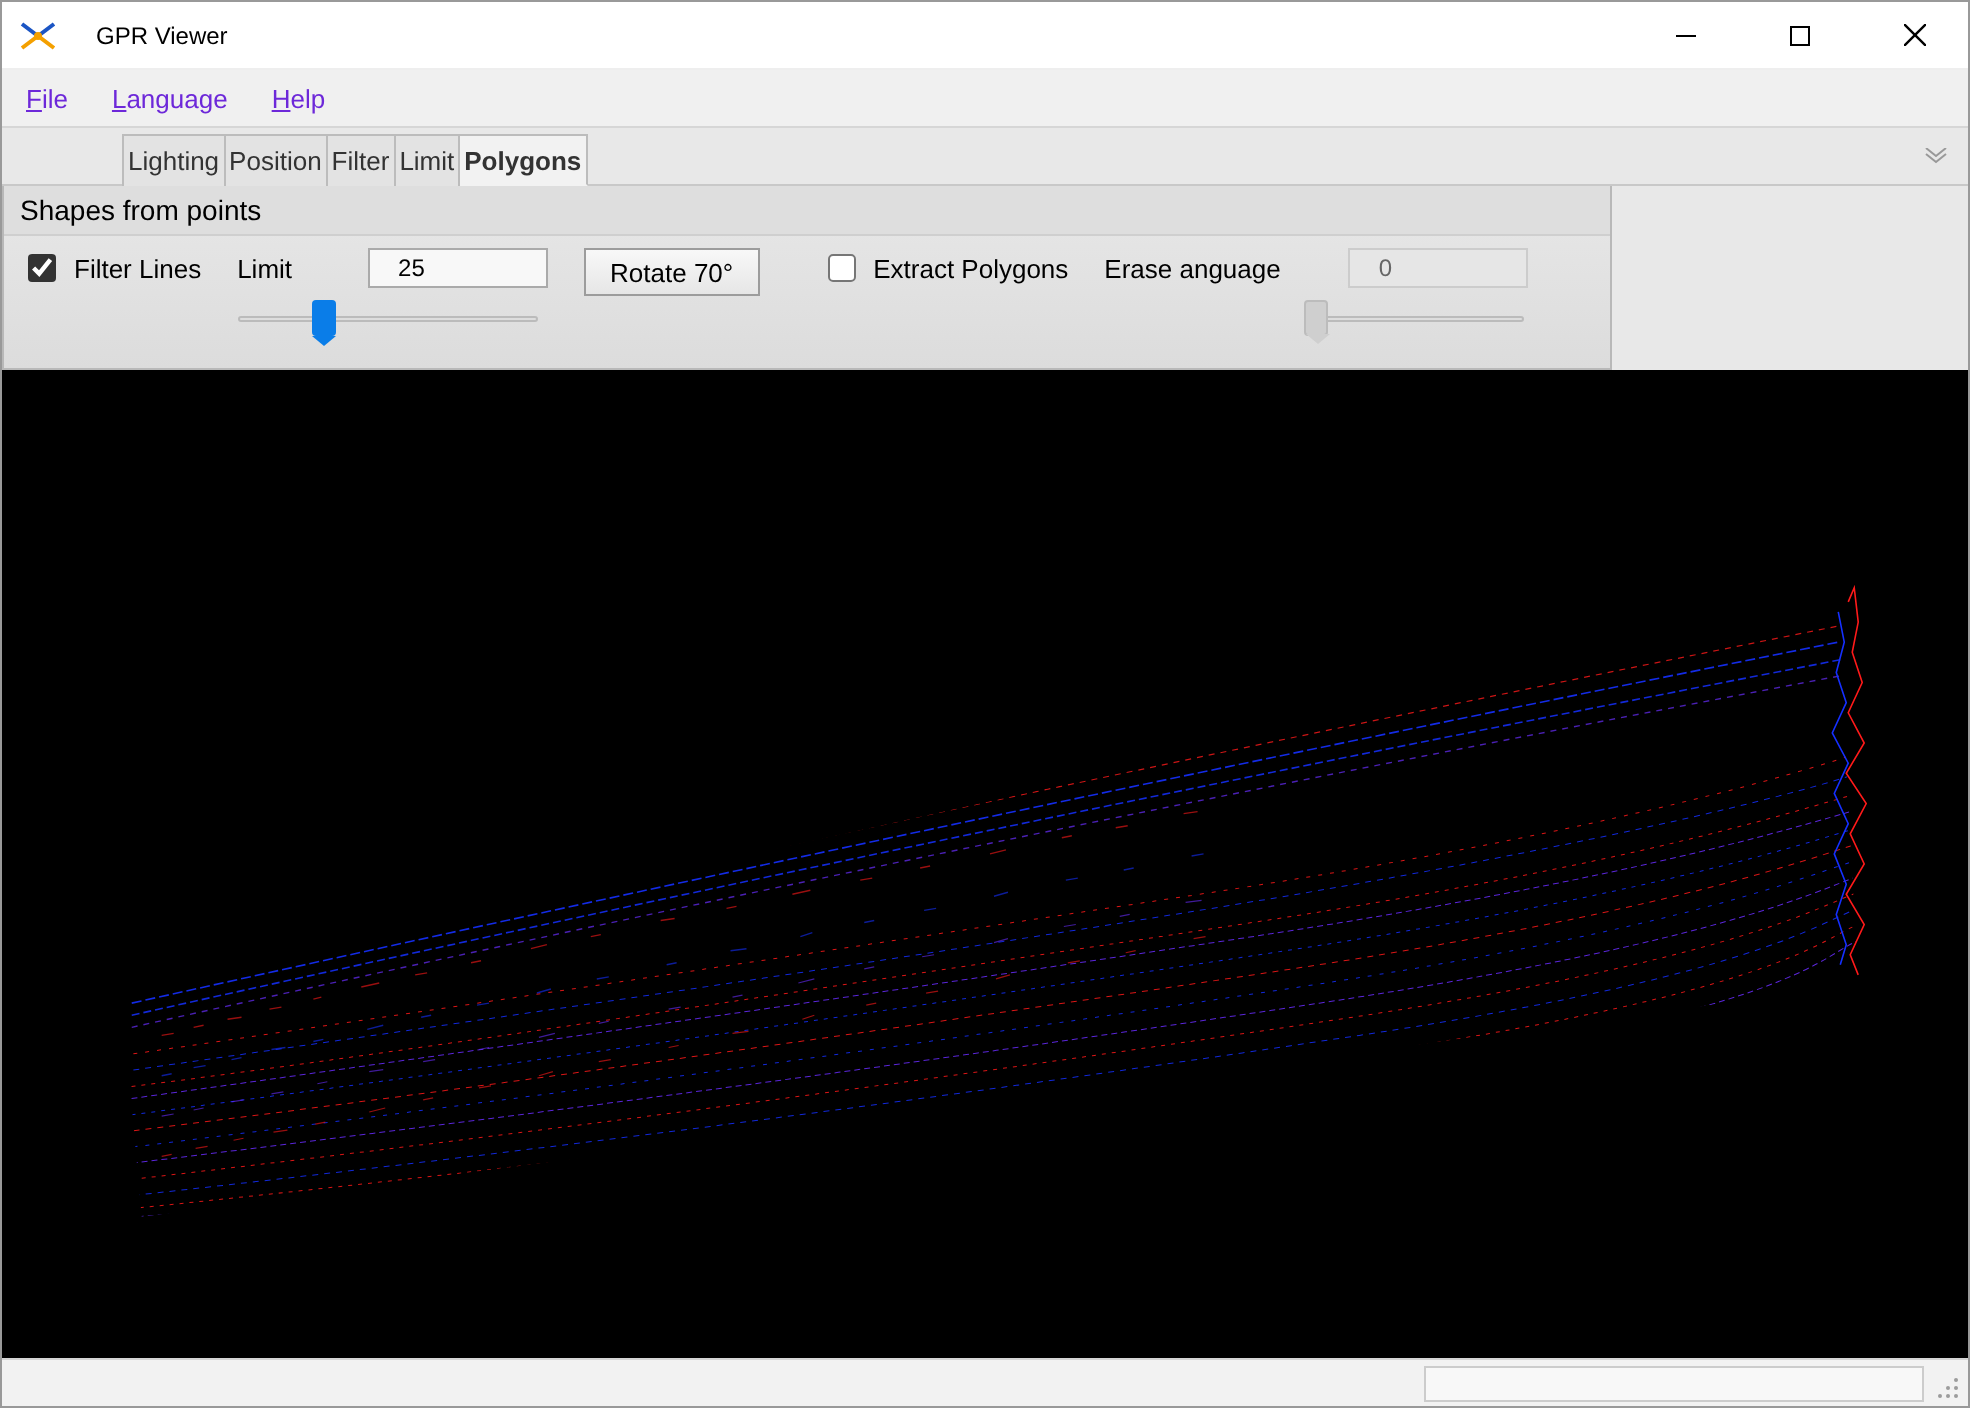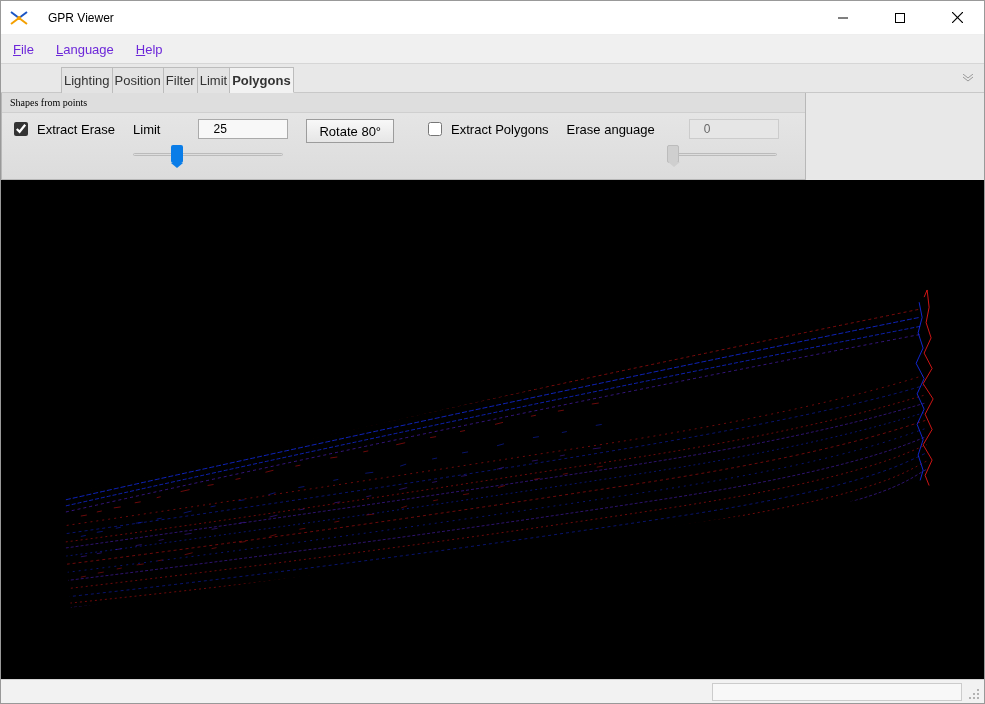--- a/index.html
+++ b/index.html
@@ -98,25 +98,24 @@
   .options-panel {
     background: linear-gradient(#e8e8e8, #dcdcdc);
     border: 1px solid #b8b8b8;
     border-top: none;
     padding-bottom: 14px;
     width: 805px;
     margin-left: 0;
   }
   .options-row { background: #e8e8e8; }
   .options-panel .header {
-    font-size: 10px;
+    font-size: 14px;
     padding: 4px 8px;
     background: #dedede;
     border-bottom: 1px solid #cfcfcf;
-    font-family: Liberation Serif, serif;
   }
   .controls {
     display: flex;
     align-items: flex-start;
     gap: 18px;
     padding: 6px 8px 0 8px;
   }
   .ctrl-block { display: flex; flex-direction: column; gap: 4px; }
   .inline { display: flex; align-items: center; gap: 6px; }
   input[type=checkbox] { width: 14px; height: 14px; accent-color: #333; }
@@ -252,38 +251,38 @@
   </span>
 </div>
 
 <div class="options-row">
 <div class="options-panel">
   <div class="header">Shapes from points</div>
   <div class="controls">
     <div class="ctrl-block">
       <label class="inline">
         <input type="checkbox" checked="" style="">
-        <span class="label">Extract Erase</span>
+        <span class="label">Filter Lines</span>
       </label>
     </div>
 
     <div class="ctrl-block">
       <div class="inline">
         <span class="label">Limit</span>
         <span style="width:26px"></span>
         <input class="textbox" value="25" style="">
       </div>
       <div class="slider">
         <div class="track"></div>
         <div class="thumb" style="left:25%"></div>
       </div>
     </div>
 
     <div class="ctrl-block" style="padding-top:0">
-      <button class="btn">Rotate 80°</button>
+      <button class="btn">Rotate 70°</button>
     </div>
 
     <div class="ctrl-block" style="margin-left:12px">
       <label class="inline">
         <input type="checkbox" style="">
         <span class="label">Extract Polygons</span>
       </label>
     </div>
 
     <div class="ctrl-block">

